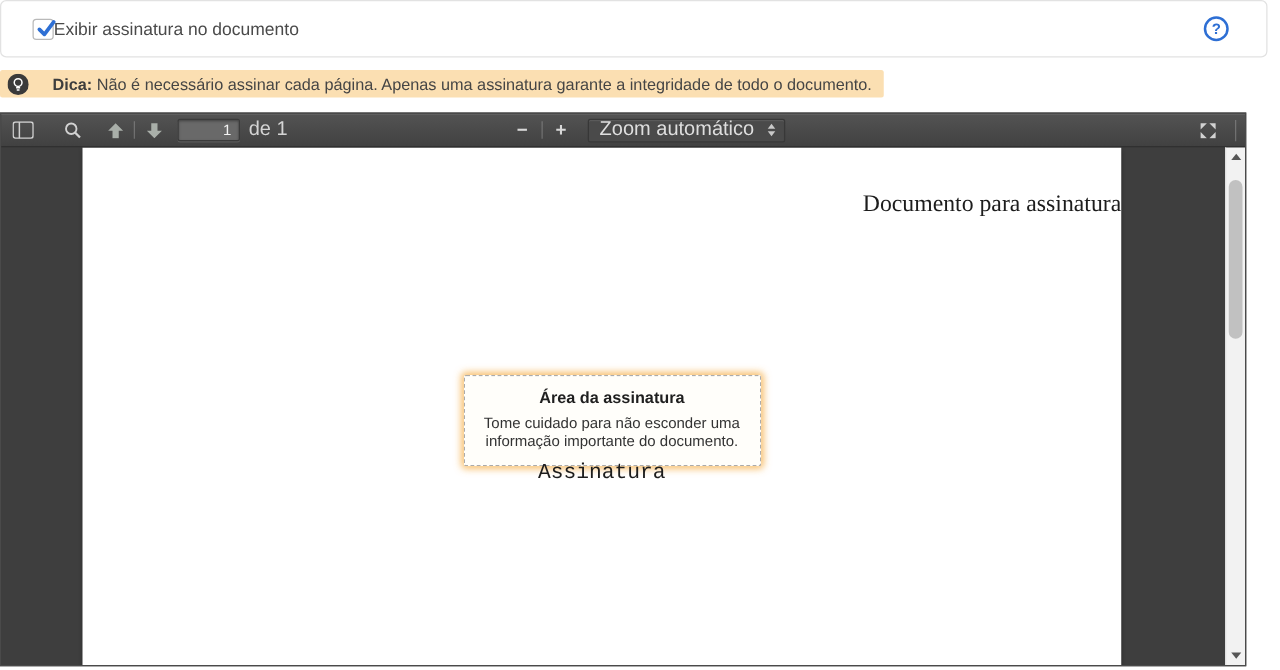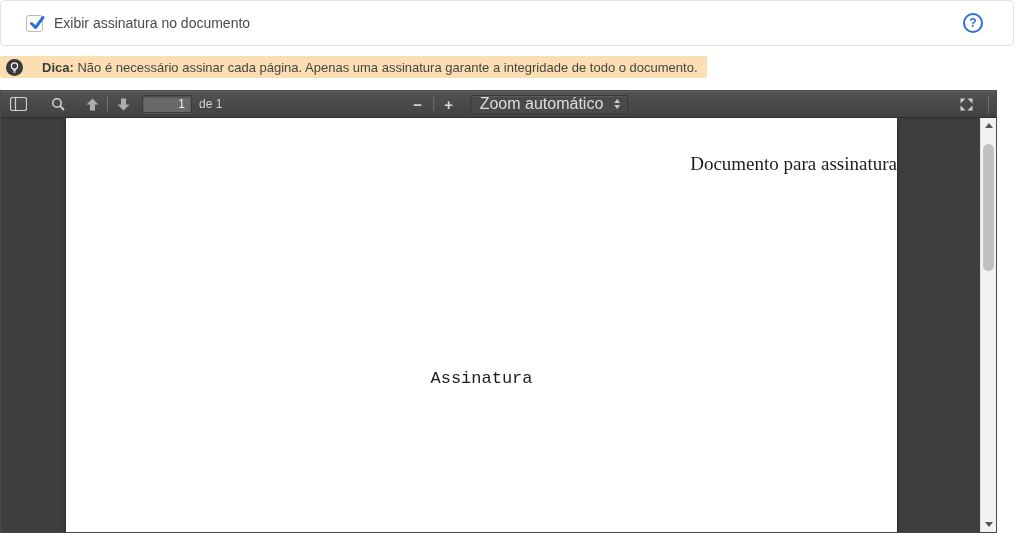--- a/index.html
+++ b/index.html
@@ -6,21 +6,21 @@
   html, body { width: 1024px; height: 536px; overflow: hidden; }
   body { background: #ffffff; font-family: "Liberation Sans", sans-serif; position: relative; }
 
   
   .top-card {
     position: absolute; top: 0; left: 0; width: 1014px; height: 46px;
     background: #fff; border: 1px solid #e2e2e2; border-radius: 5px;
     display: flex; align-items: center; justify-content: space-between;
     padding: 0 30px 0 25px;
   }
-  .cb-row { display: flex; align-items: center; gap: 11px; cursor: pointer; }
+  .cb-row { display: flex; align-items: center; cursor: pointer; }
   .cb-box {
     width: 17px; height: 17px; border: 1px solid #b9b9b9; border-radius: 3px;
     background: #fff; position: relative; flex: 0 0 auto;
   }
   .cb-box svg { position: absolute; left: 1px; top: -2px; }
   .cb-label { font-size: 14px; color: #4a4a4a; }
   .help-circle {
     width: 20px; height: 20px; border: 2px solid #2e6fd4; border-radius: 50%;
     color: #2e6fd4; font-size: 12px; font-weight: bold; line-height: 16px;
     text-align: center; cursor: pointer; flex: 0 0 auto;
@@ -58,21 +58,21 @@
   .tb-sep { width: 1px; height: 14px; background: rgba(255,255,255,.22); margin: 0 2px; }
   .tb-sep.tall { height: 17px; margin-left: 9px; }
   .gap { width: 14px; }
   .page-input {
     width: 50px; height: 18px; margin-left: 6px;
     background: #696969; border: 1px solid #3a3a3a; border-radius: 2px;
     box-shadow: inset 0 1px 2px rgba(0,0,0,.35), 0 1px 0 rgba(255,255,255,.12);
     color: #f2f2f2; font-size: 12px; text-align: right; padding-right: 6px;
     font-family: "Liberation Sans", sans-serif;
   }
-  .page-count { color: #d4d4d4; font-size: 12px; margin-left: 7px; text-align: right; }
+  .page-count { color: #d4d4d4; font-size: 16px; margin-left: 7px; text-align: right; }
   .zoom-select {
     height: 19px; margin-left: 8px; padding: 0 24px 0 9px;
     background: #4a4a4a; border: 1px solid #383838; border-radius: 2px;
     box-shadow: inset 0 1px 0 rgba(255,255,255,.09);
     color: #dedede; font-size: 16px; display: flex; align-items: center;
     position: relative; cursor: pointer; min-width: 132px;
   }
   .sel-arrows { position: absolute; right: 7px; top: 50%; transform: translateY(-50%); display: flex; flex-direction: column; align-items: center; }
   .tri { width: 0; height: 0; border-left: 3px solid transparent; border-right: 3px solid transparent; }
   .tri-up { border-bottom: 4px solid #c9c9c9; margin-bottom: 2px; }
@@ -197,20 +197,24 @@
           <polygon points="12.5,7.5 12.5,12.5 7.5,12.5" fill="#d2d2d2"></polygon>
         </svg>
       </button>
       <div class="tb-sep tall"></div>
     </div>
   </div>
 
   <div class="content">
     <div class="page">
       <div class="doc-title">Documento para assinatura</div>
+      <div class="sig-box">
+        <div class="sig-box-title">Área da assinatura</div>
+        <div class="sig-box-text">Tome cuidado para não esconder uma informação importante do documento.</div>
+      </div>
       <div class="sig-label">Assinatura</div>
     </div>
   </div>
 
   <div class="scrollbar">
     <span class="sb-arrow up"></span>
     <div class="sb-thumb"></div>
     <span class="sb-arrow down"></span>
   </div>
 </div>

